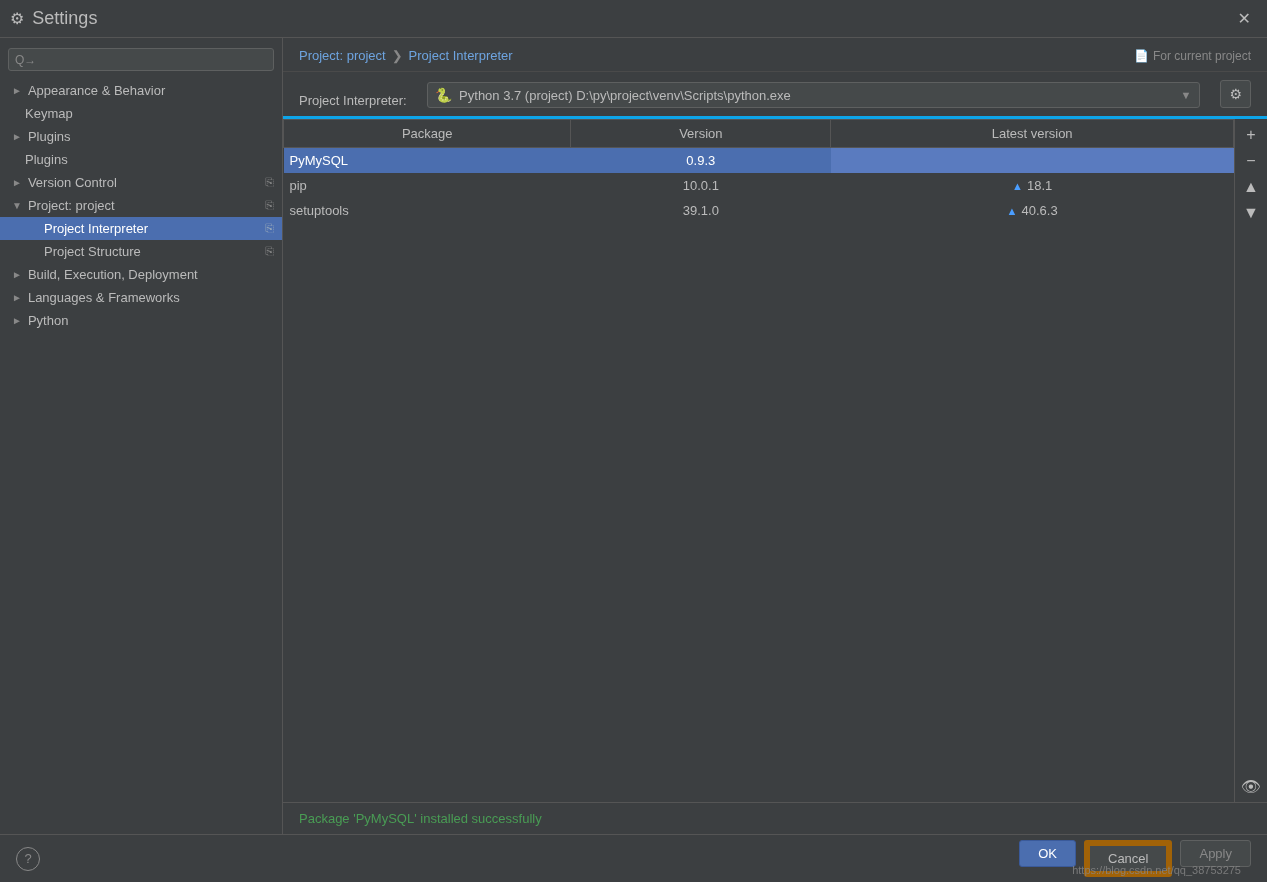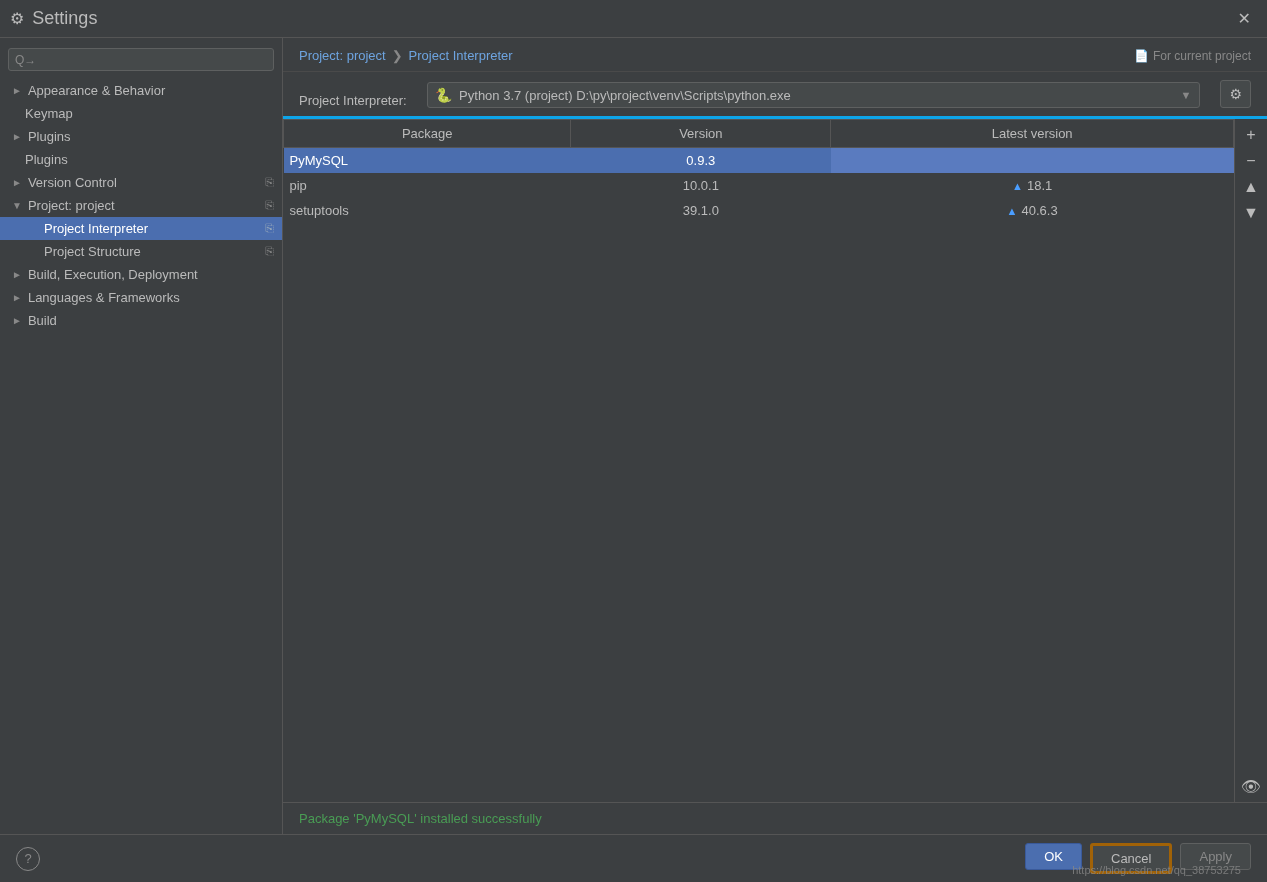--- a/index.html
+++ b/index.html
@@ -285,21 +285,21 @@
       font-size: 13px;
       cursor: pointer;
     }
     .btn-ok {
       background: #4b6eaf;
       border: 1px solid #3a5a9a;
       color: #ffffff;
     }
     .btn-cancel {
       background: #45494a;
-      border: 3px solid #a16207;
+      border: 6px solid #a16207;
       color: #bbbbbb;
     }
     .btn-apply {
       background: #45494a;
       border: 1px solid #5e6060;
       color: #888;
     }
     .watermark {
       position: fixed;
       bottom: 6px;
@@ -374,21 +374,21 @@
       <span>Build, Execution, Deployment</span>
     </div>
 
     <div class="sidebar-item">
       <span class="arrow">►</span>
       <span>Languages &amp; Frameworks</span>
     </div>
 
     <div class="sidebar-item">
       <span class="arrow">►</span>
-      <span>Build</span>
+      <span>Python</span>
     </div>
   </div>
 
   <div class="content">
 
     <div class="breadcrumb">
       <span class="breadcrumb-item">Project: project</span>
       <span class="breadcrumb-sep">❯</span>
       <span class="breadcrumb-current">Project Interpreter</span>
       <span class="breadcrumb-right">

